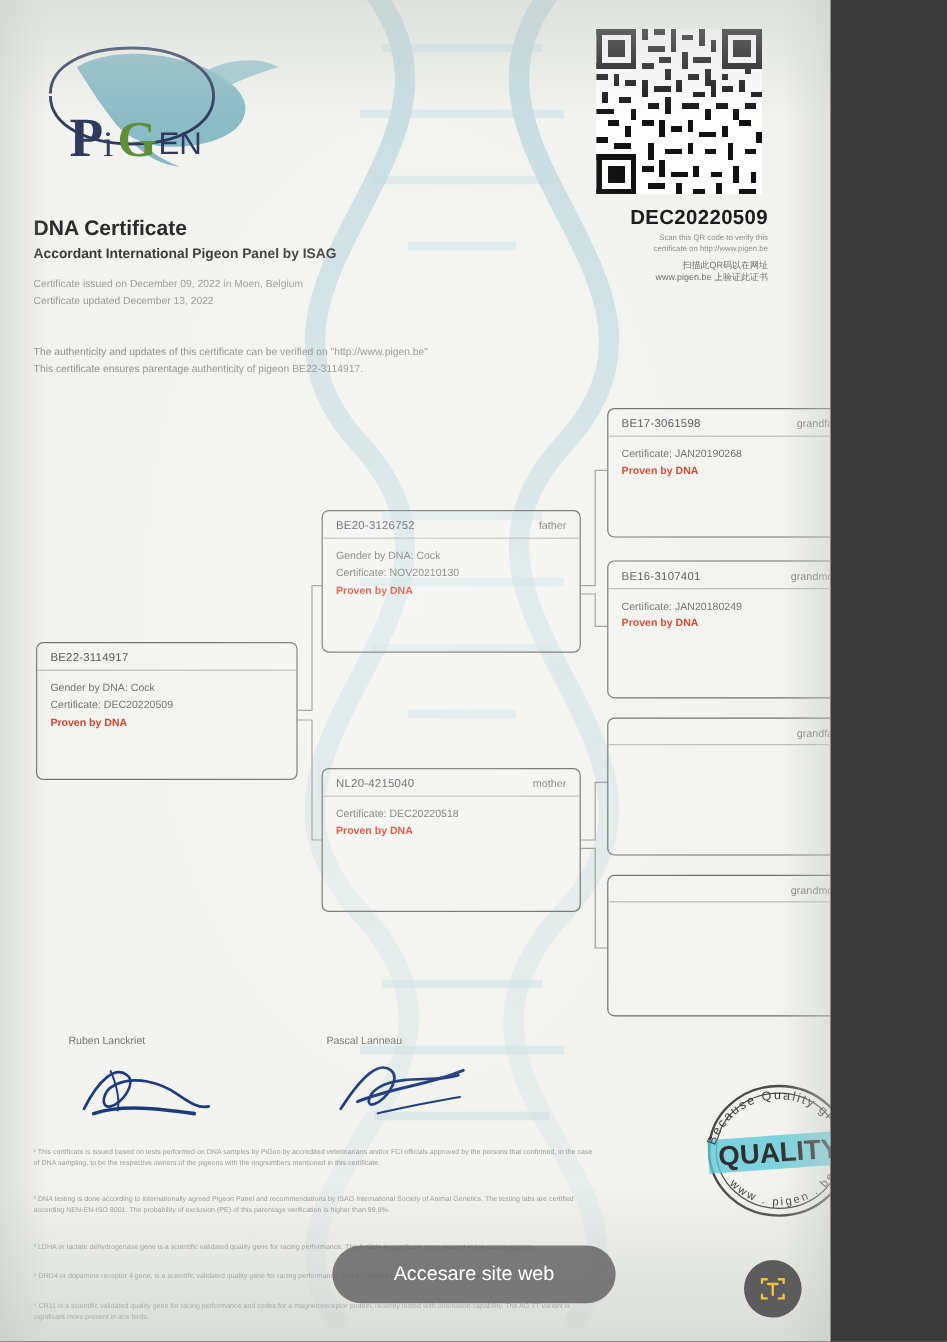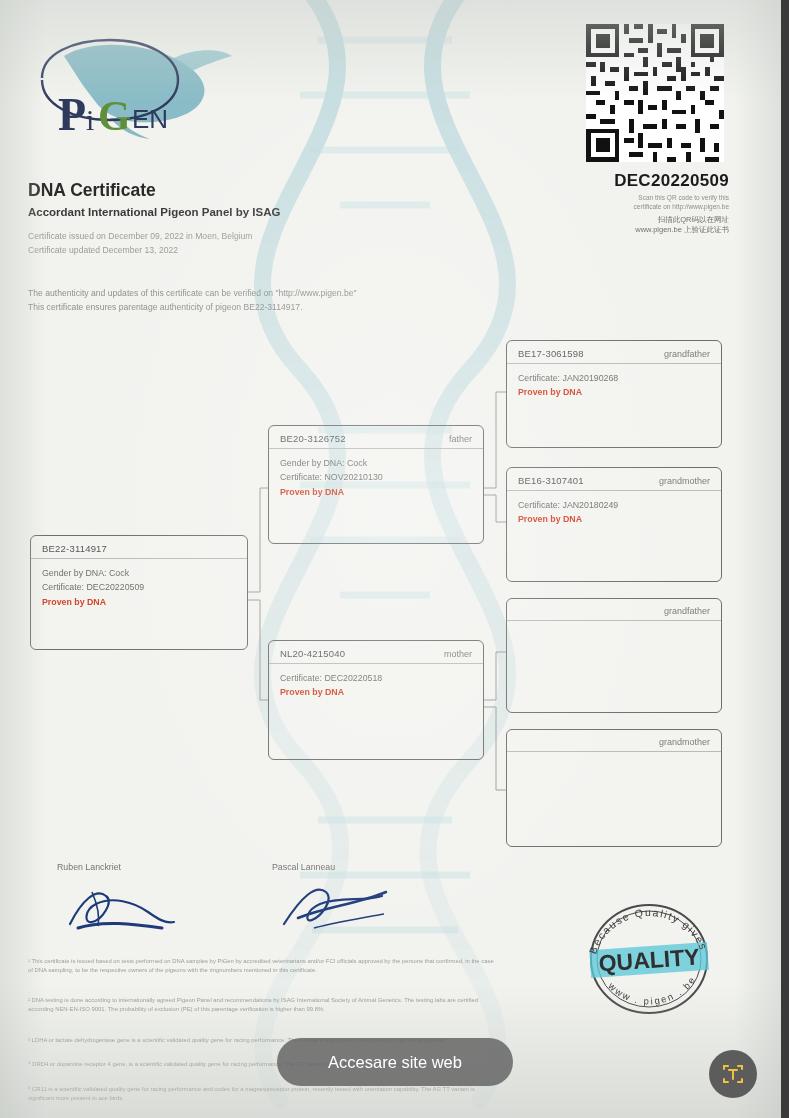--- a/index.html
+++ b/index.html
@@ -8,21 +8,21 @@
     background: #3a3a3a;
   }
   body {
     width: 789px;
     height: 1118px;
     overflow: hidden;
     font-family: "Liberation Sans", sans-serif;
   }
   .page {
     position: relative;
-    width: 781px;
+    width: 692px;
     height: 1118px;
     background: #f2f3ef;
     overflow: hidden;
   }
   
   .watermark {
     position: absolute;
     left: 0; top: 0;
     width: 789px; height: 1118px;
     pointer-events: none;

